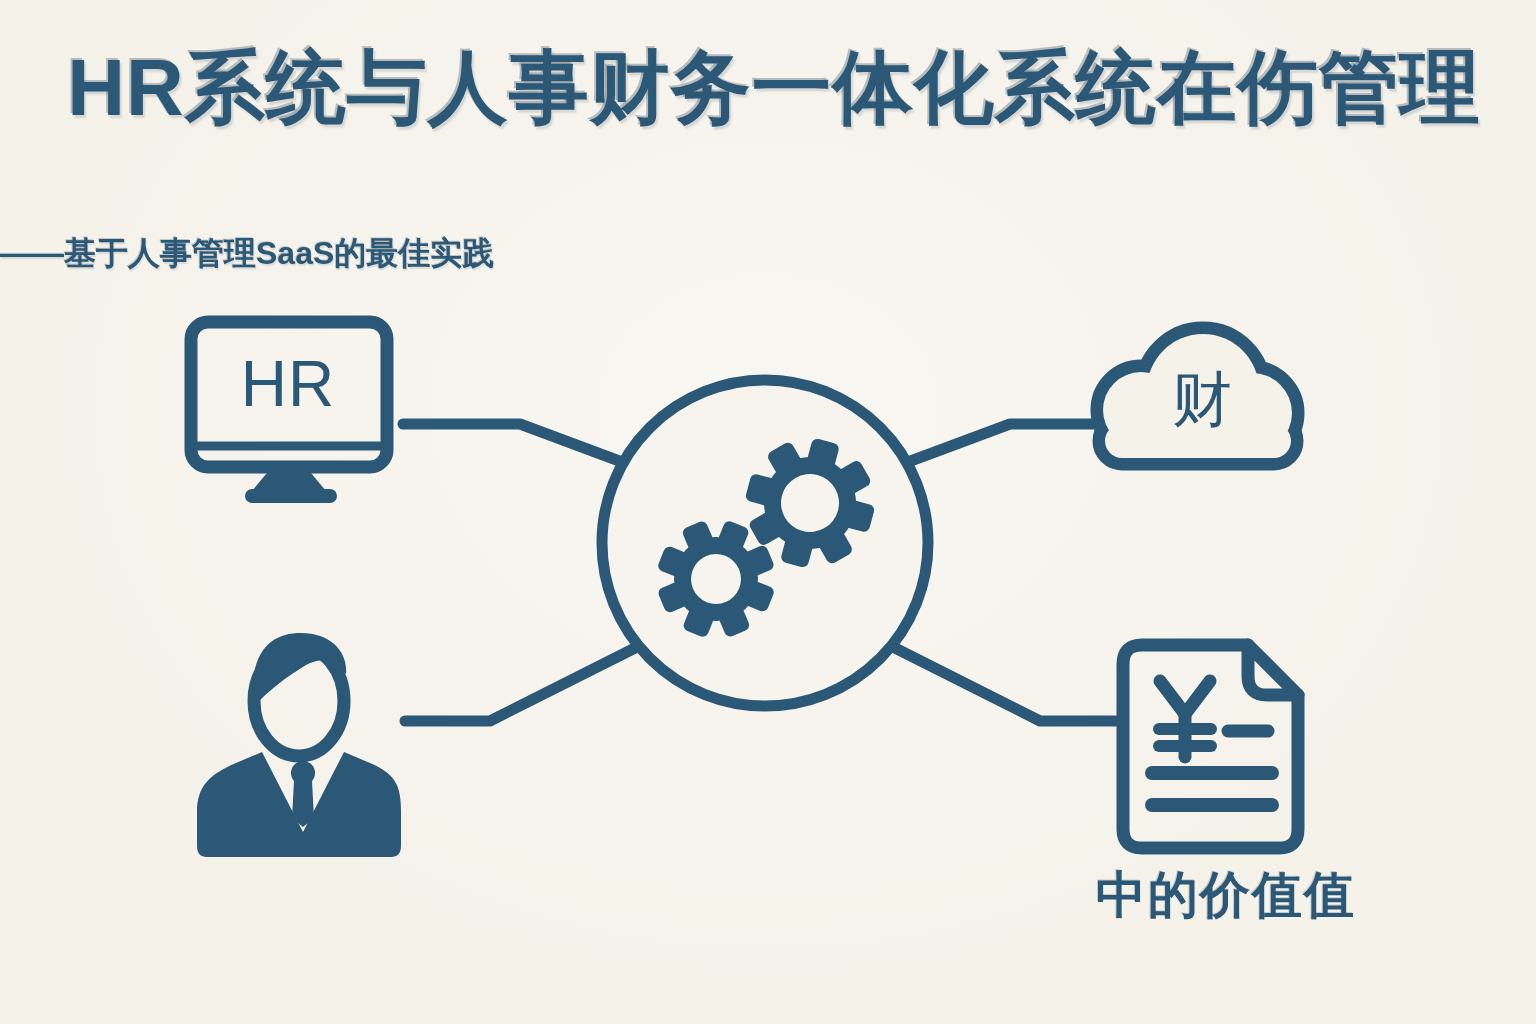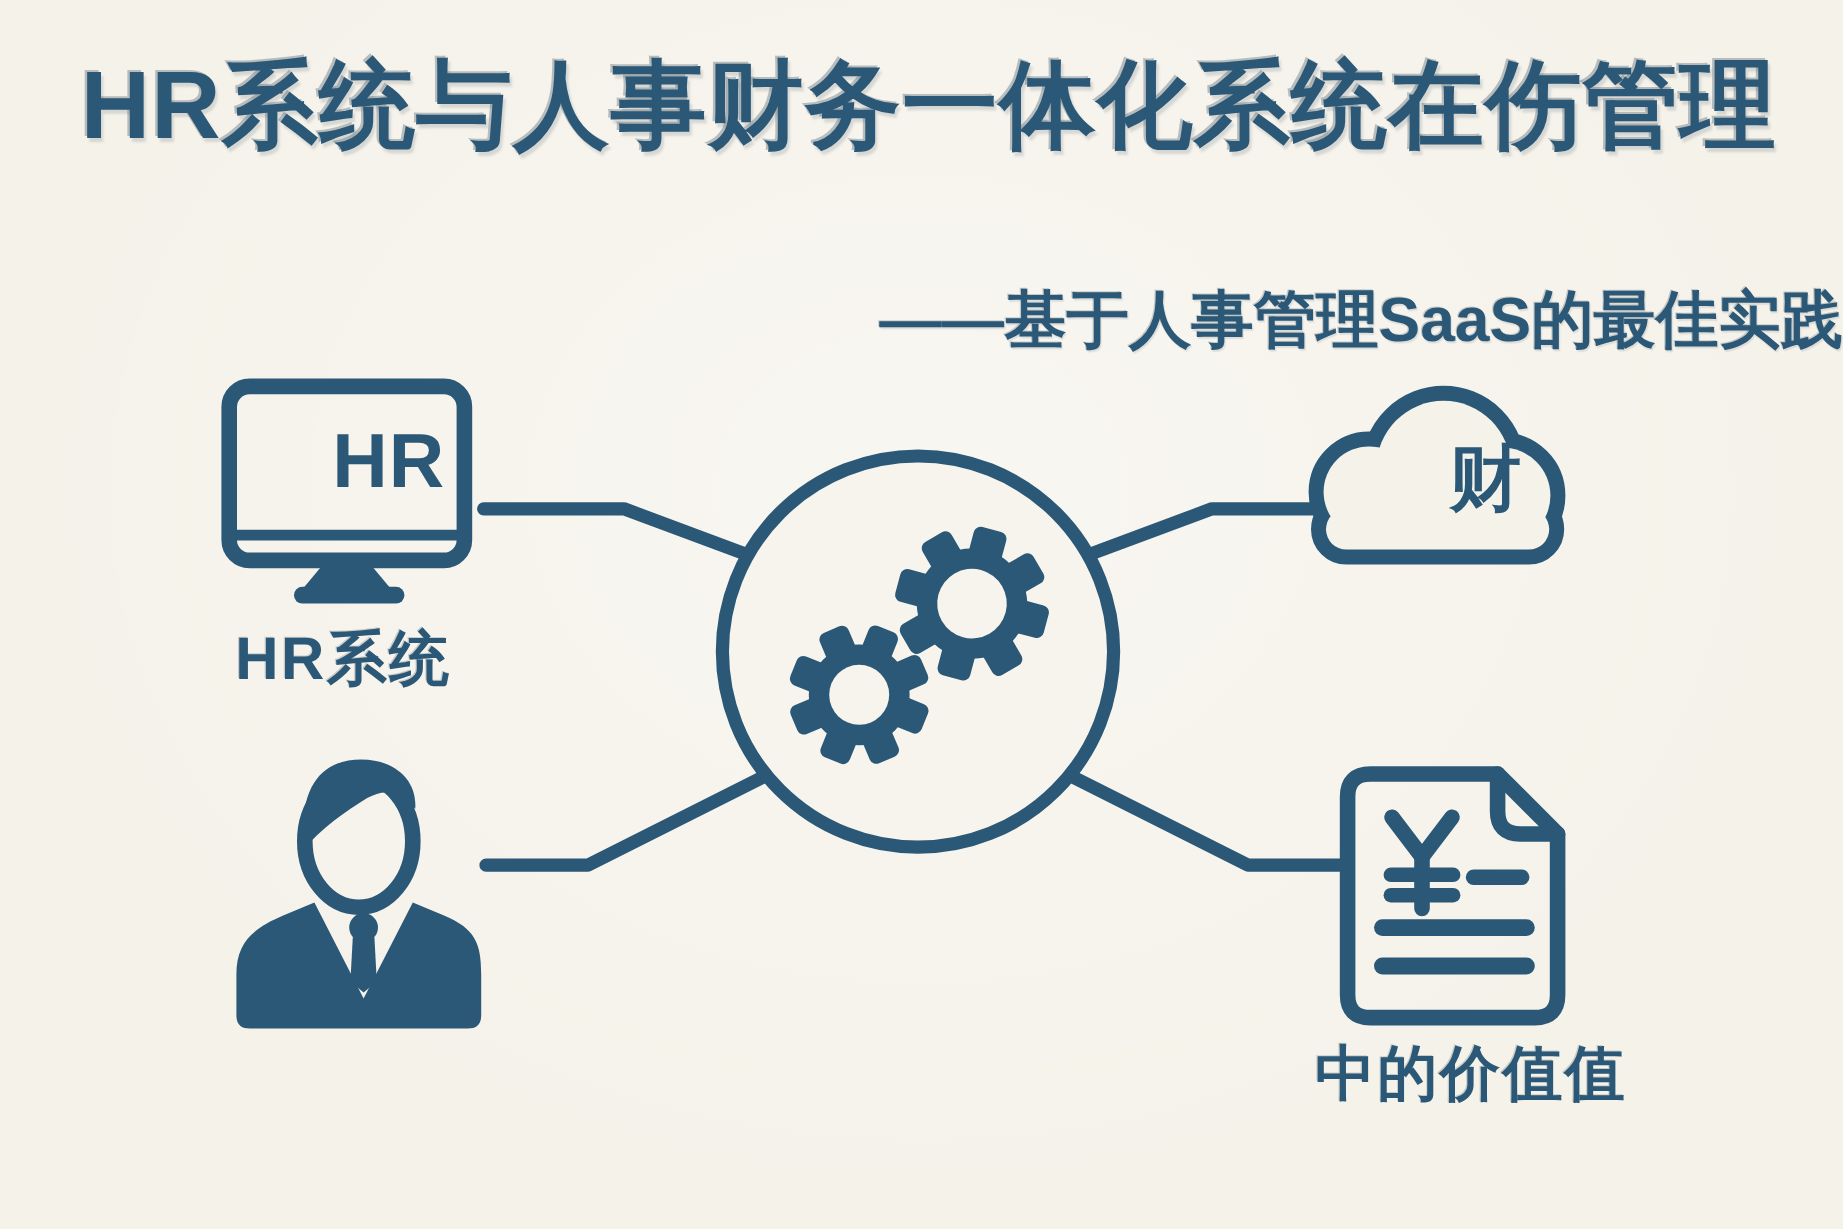--- a/index.html
+++ b/index.html
@@ -33,23 +33,23 @@
     color: #2b5876;
     text-shadow: -2px -2px 0 rgba(23,48,70,0.28), 2px 3px 2px rgba(120,130,140,0.25);
     white-space: nowrap;
   }
   .title-line1 { top: 40px; margin-left: 12px; }
   .title-line2 { top: 136px; }
   .subtitle {
     position: absolute;
     left: 0; right: 0;
     top: 232px;
-    text-align: right;
+    text-align: left;
     font-weight: 700;
-    font-size: 52px;
+    font-size: 32px;
     color: #2b5876;
     text-shadow: -1px -1px 0 rgba(23,48,70,0.22), 1px 2px 1px rgba(120,130,140,0.2);
     white-space: nowrap;
   }
   .node-label {
     position: absolute;
     font-weight: 700;
     font-size: 50px;
     letter-spacing: 2px;
     color: #2b5876;
@@ -60,25 +60,24 @@
   .label-emp      { left: 192px;  top: 862px; }
   .label-injury   { left: 1096px; top: 862px; }
   .label-right {
     left: 1003px; top: 468px;
     width: 420px;
     text-align: center;
     line-height: 66px;
   }
   .icon-inner-text {
     position: absolute;
-    font-weight: 700;
+    font-weight: 400;
     color: #2b5876;
     transform: translate(-50%, -50%);
     white-space: nowrap;
-    margin-left: 36px;
   }
   .icon-text-hr  { left: 288px;  top: 384px; font-size: 64px; letter-spacing: 1px; }
   .icon-text-cai { left: 1202px; top: 400px; font-size: 60px; }
 </style>
 </head>
 <body>
 
 <div class="canvas">
 
   <svg class="diagram-svg" viewBox="0 0 1536 1024">
@@ -164,16 +163,15 @@
       <line x1="1152" y1="805" x2="1272" y2="805" stroke-width="14"></line>
     </g>
   </svg>
 
   <div class="title title-line1">HR系统与人事财务一体化系统在伤管理</div>
   <div class="subtitle">——基于人事管理SaaS的最佳实践</div>
 
   <div class="icon-inner-text icon-text-hr">HR</div>
   <div class="icon-inner-text icon-text-cai">财</div>
 
-  <div class="node-label label-hr">HR系统</div>
   <div class="node-label label-injury">中的价值值</div>
 
 </div>
 
 </body></html>

